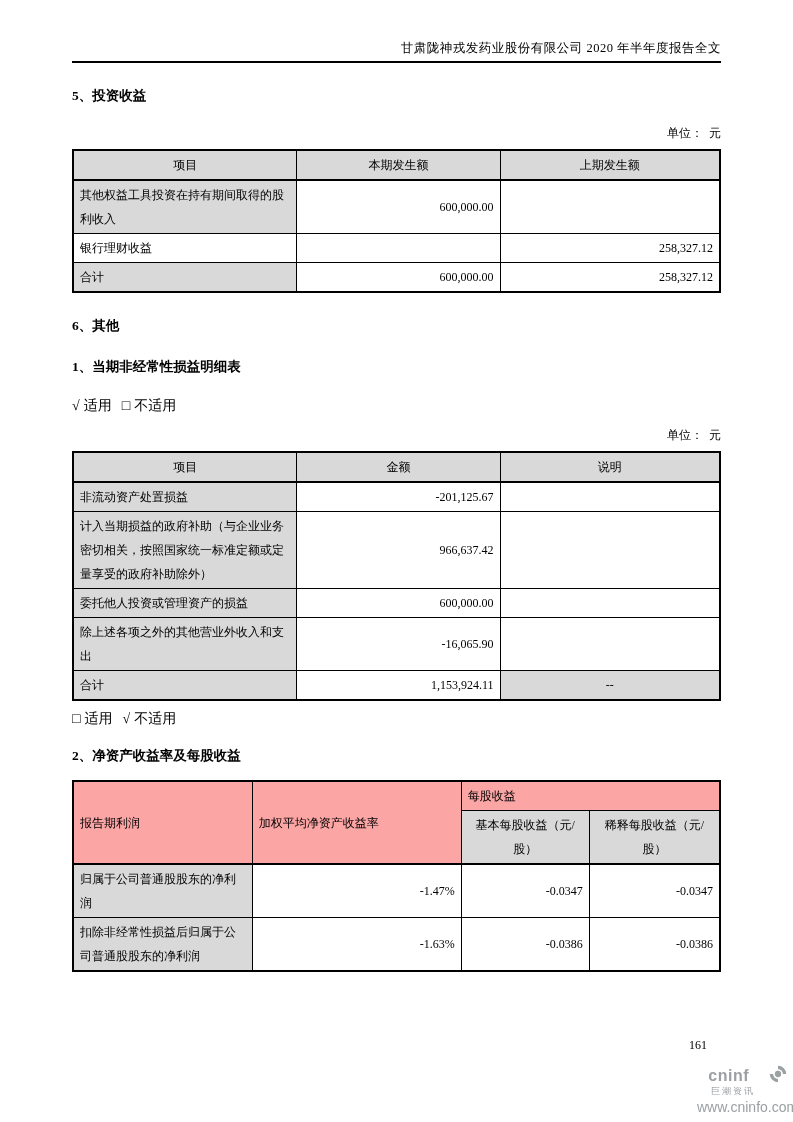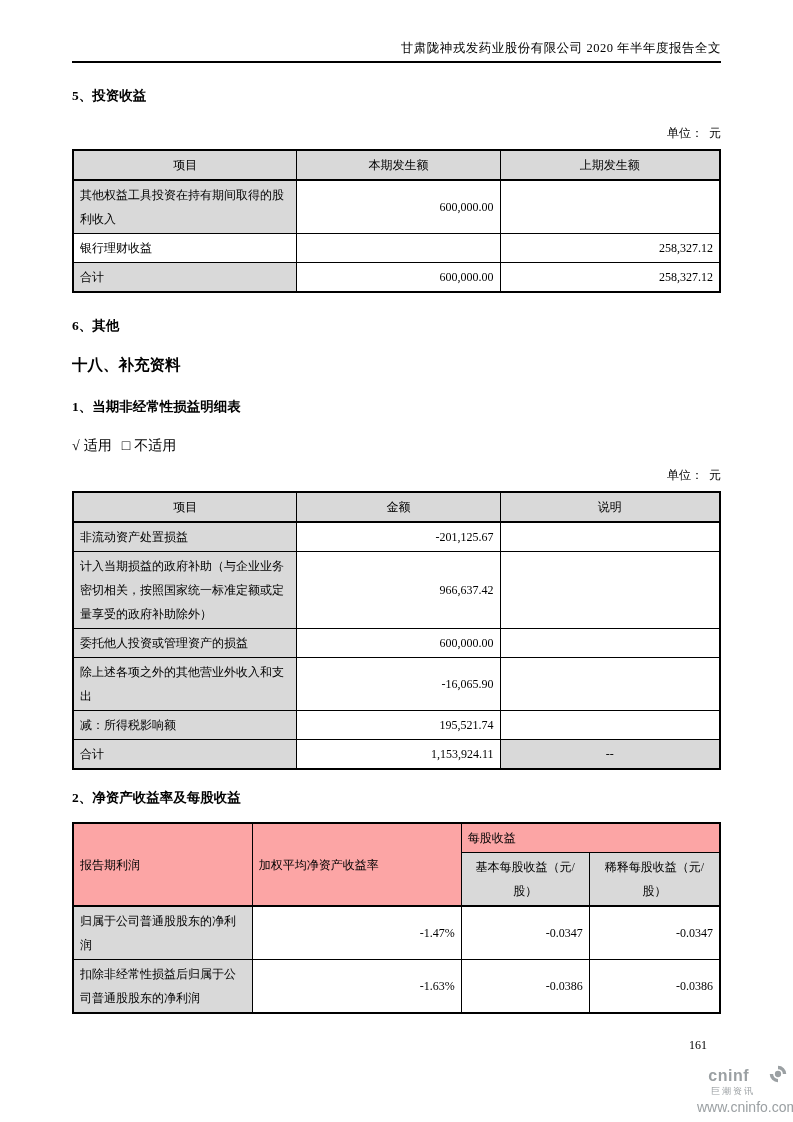--- a/index.html
+++ b/index.html
@@ -91,21 +91,20 @@
       <tr>
         <td class="item gray">合计</td>
         <td class="num">600,000.00</td>
         <td class="num">258,327.12</td>
       </tr>
     </tbody>
       </table>
 
     <div class="sec-title">6、其他</div>
 
-    <div class="chapter-title">十八、补充资料</div>
 
     <div class="sec-title">1、当期非经常性损益明细表</div>
 
     <div class="appl-line">
       <span class="mark">√</span><span class="lbl">适用</span><span class="mark">□</span><span class="lbl">不适用</span>
     </div>
 
     <div class="unit-line tight">单位：  元</div>
 
     <table>
@@ -134,33 +133,31 @@
         <td class="item gray">委托他人投资或管理资产的损益</td>
         <td class="num">600,000.00</td>
         <td></td>
       </tr>
       <tr>
         <td class="item gray">除上述各项之外的其他营业外收入和支出</td>
         <td class="num">-16,065.90</td>
         <td></td>
       </tr>
       <tr>
-        <td class="item gray">减：所得税影响额</td>
-        <td class="num">195,521.74</td>
-        <td></td>
-      </tr>
-      <tr>
         <td class="item gray">合计</td>
         <td class="num">1,153,924.11</td>
         <td class="center gray">--</td>
       </tr>
     </tbody>
       </table>
 
 
+    <div class="appl-line second">
+      <span class="mark">□</span><span class="lbl">适用</span><span class="mark">√</span><span class="lbl">不适用</span>
+    </div>
 
     <div class="sec-title s2">2、净资产收益率及每股收益</div>
 
     <table class="t3">
       <colgroup>
           <col style="width:27.7%">
           <col style="width:32.3%">
           <col style="width:19.8%">
           <col style="width:20.2%">
         </colgroup>

